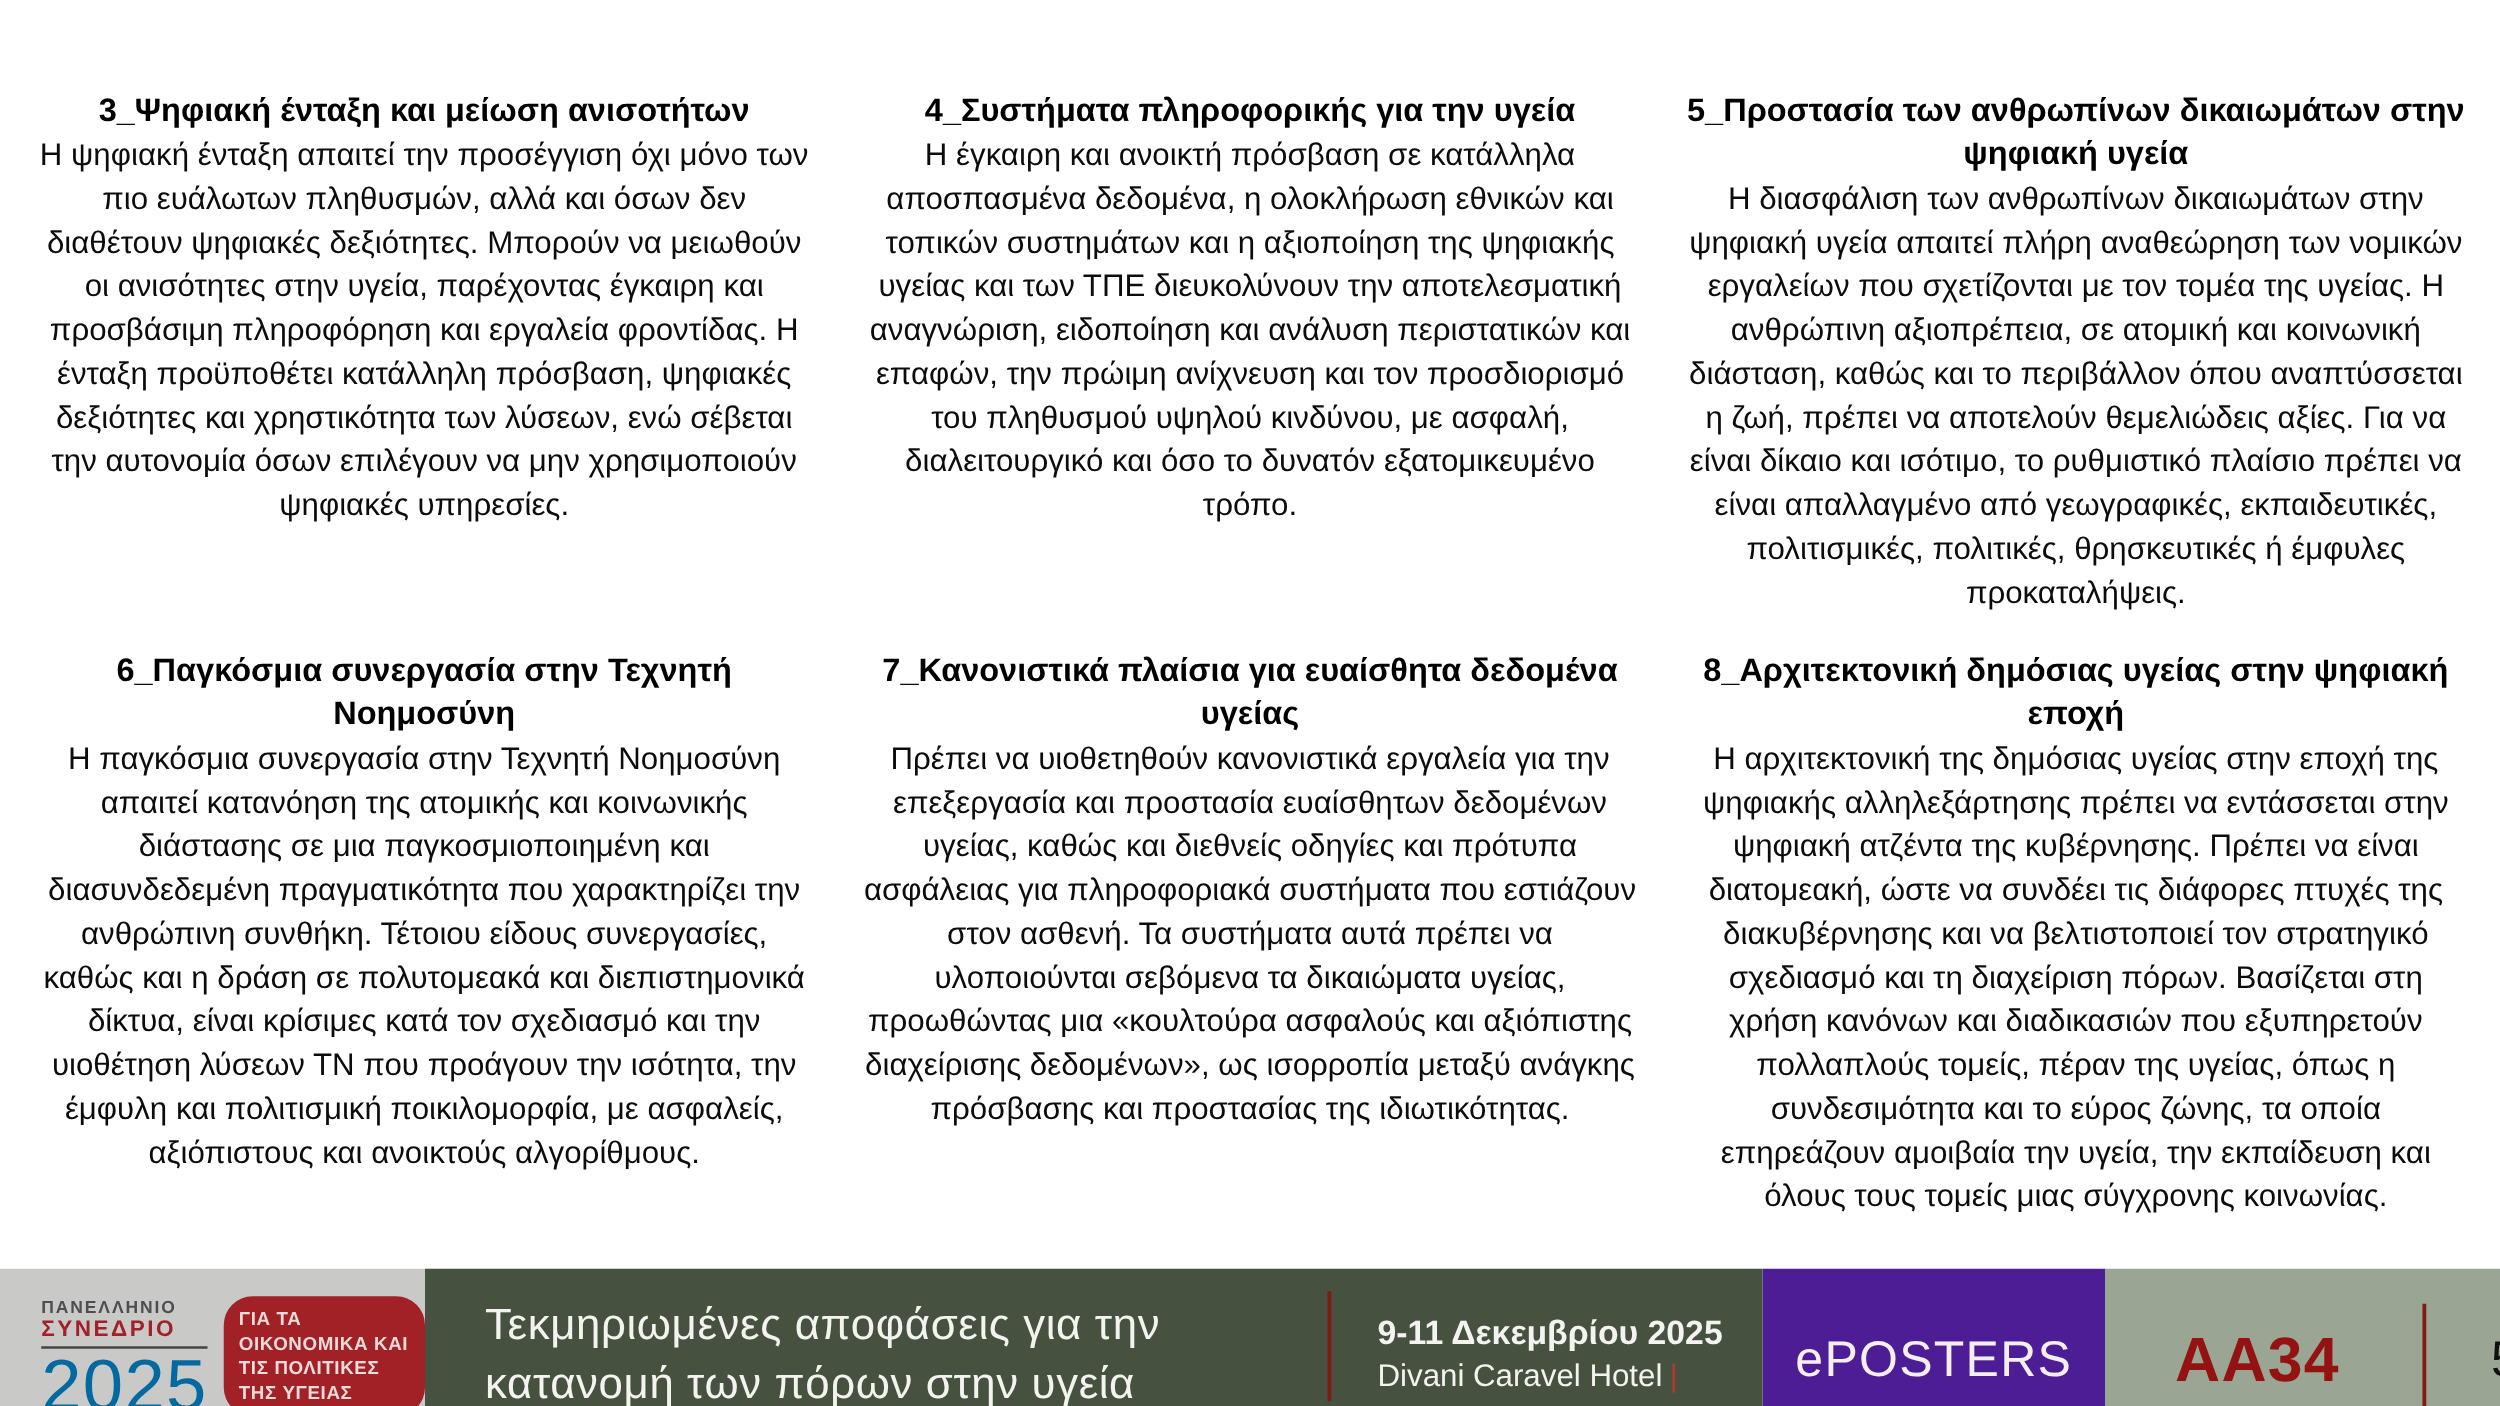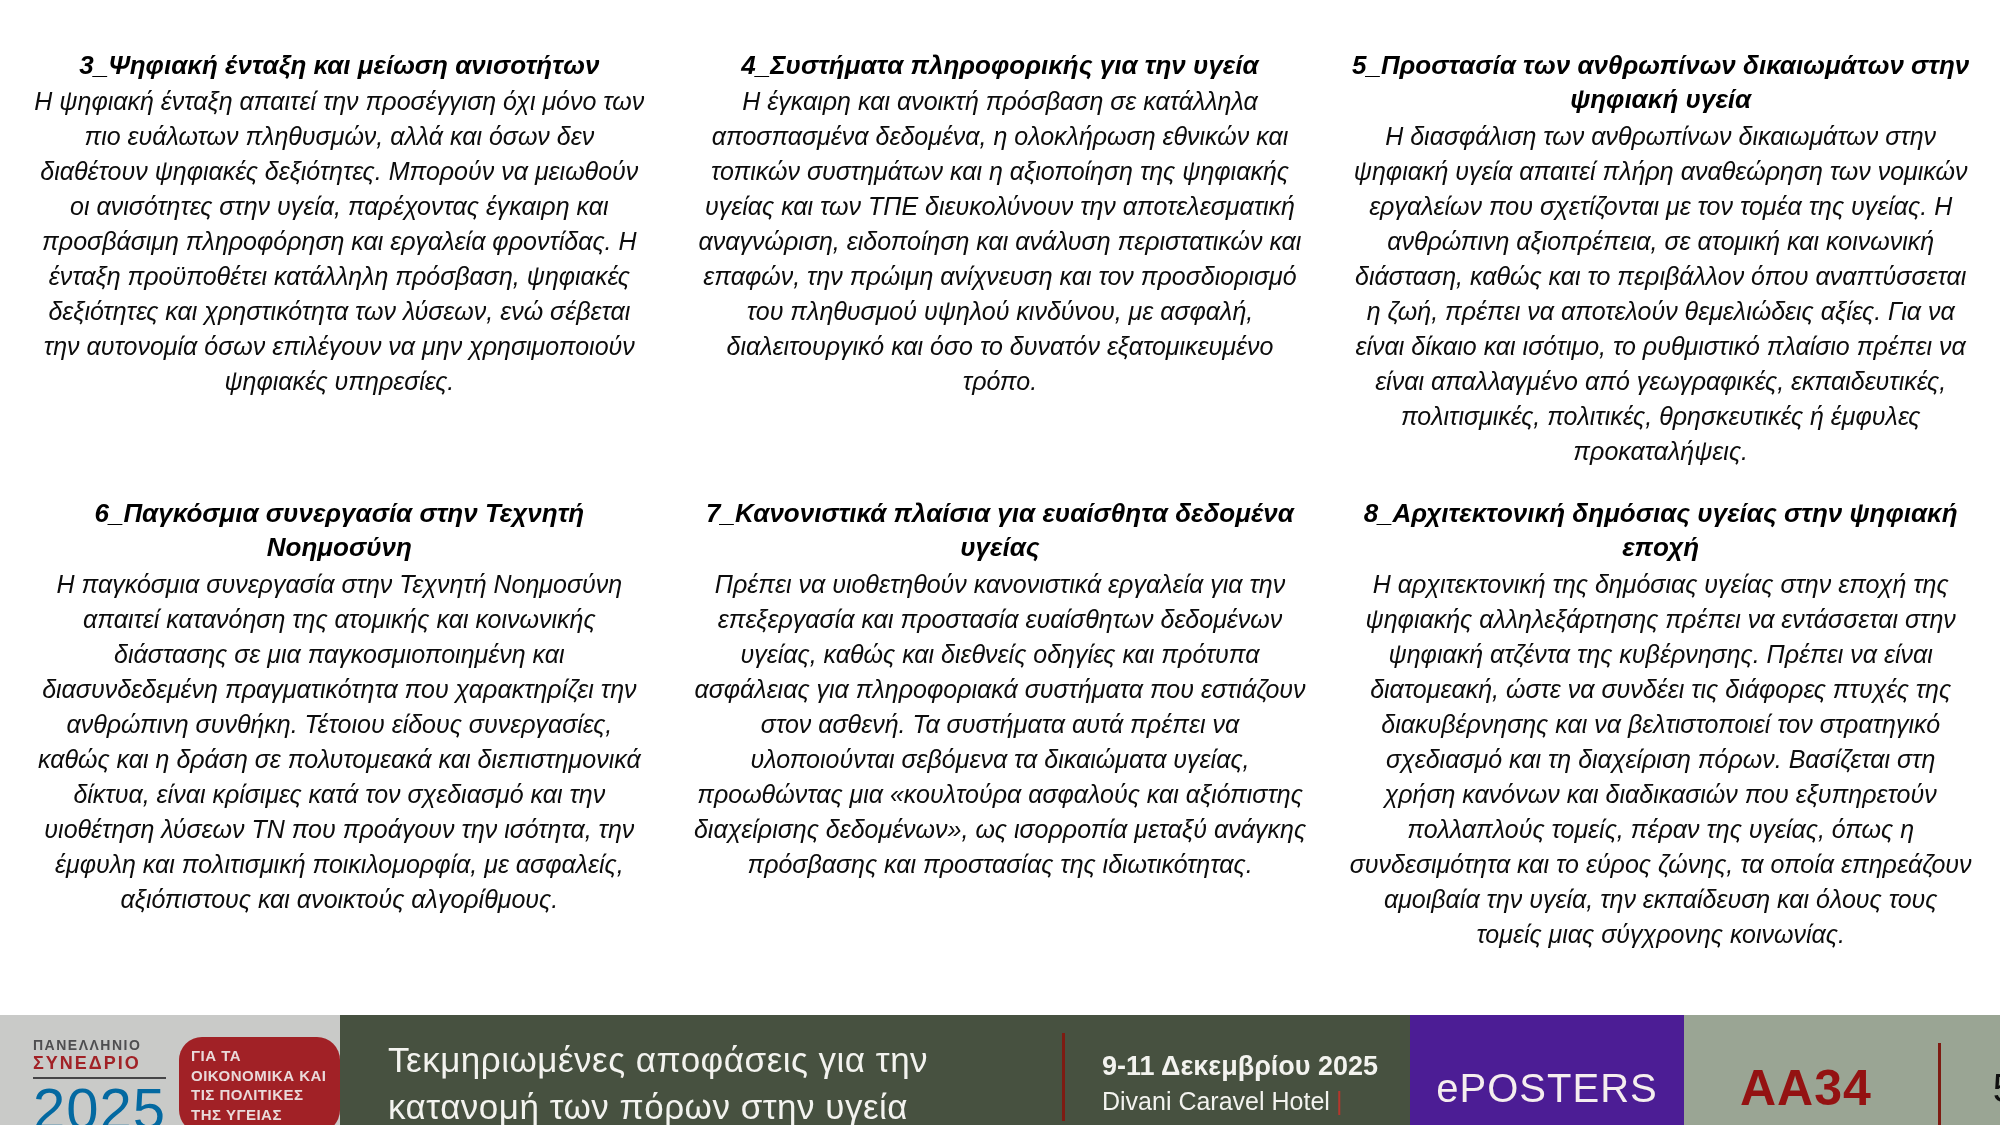--- a/index.html
+++ b/index.html
@@ -7,22 +7,21 @@
   .page{position:relative;width:2000px;height:1125px;background:#ffffff;overflow:hidden;}
 
   
   .content{
     position:absolute;top:0;left:0;width:2000px;height:979px;
     box-sizing:border-box;
     display:grid;
     grid-template-columns:1fr 1fr 1fr;
     grid-template-rows:448px 1fr;
     column-gap:38px;
-    padding:48px 28px 0 28px;
-    font-style:italic;
+    padding:71px 28px 0 28px;
   }
   .section{text-align:center;color:#0a0a0a;}
   .section h2{
     margin:0 0 2px 0;
     font-size:26px;font-weight:bold;line-height:1.32;
     color:#000;
   }
   .section p{
     margin:0;
     font-size:25px;line-height:1.40;

